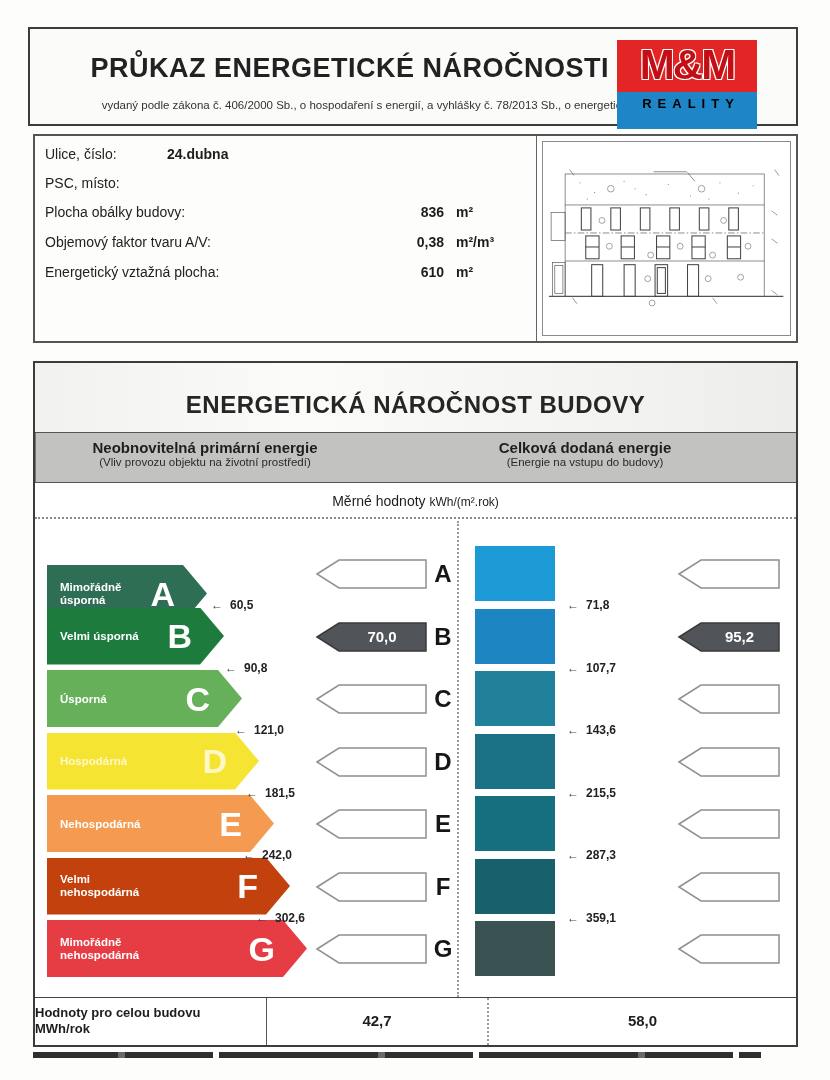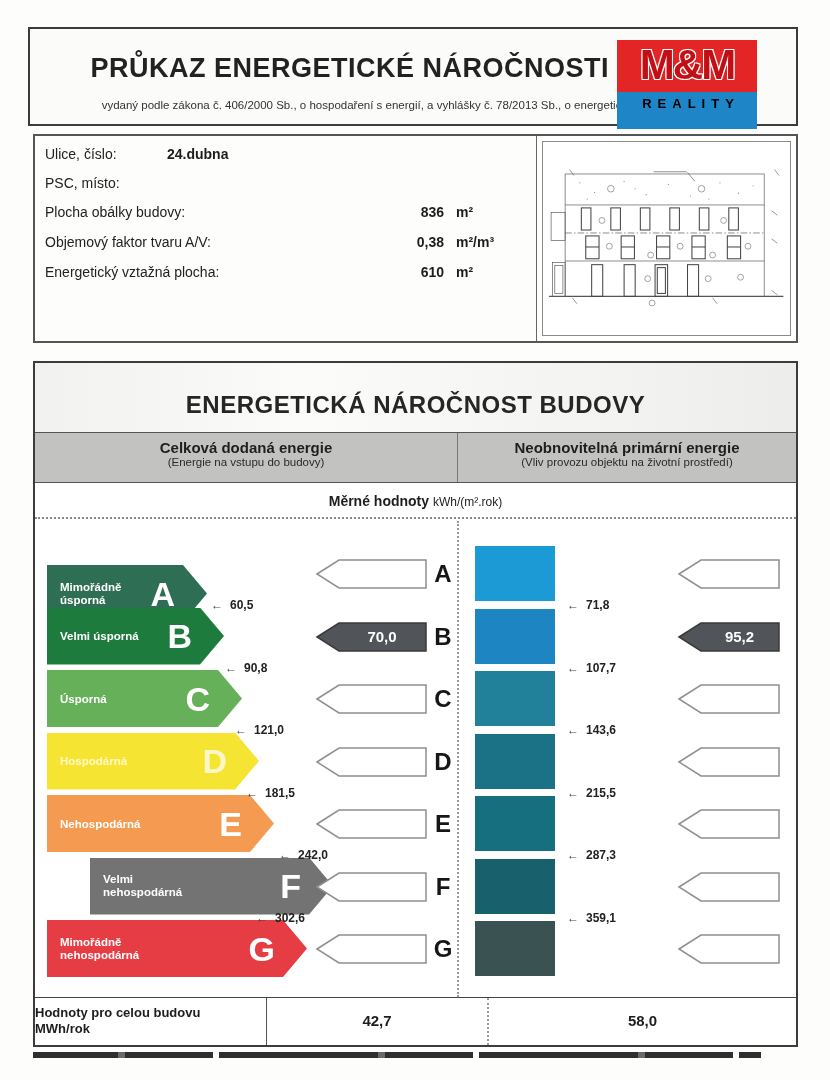--- a/index.html
+++ b/index.html
@@ -32,21 +32,21 @@
   
   .main-box { position:absolute; left:33px; top:361px; width:765px; height:686px; border:2px solid #3c3c3c; background:#fff; }
   .main-title-band { position:absolute; left:0; top:0; width:100%; height:69px; background:linear-gradient(90deg,#f1f1ef,#fbfbfa 35%,#f3f3f1 75%,#ededeb); }
   .main-title { position:absolute; left:0; right:0; top:28px; text-align:center; font-size:24px; font-weight:bold; letter-spacing:0.5px; color:#262626; }
   .col-head-band { position:absolute; left:0; top:69px; width:100%; height:51px; background:#c2c2c0; border-top:1.5px solid #555; border-bottom:1.5px solid #555; display:flex; }
   .col-head { width:422px; text-align:center; padding-top:6px; }
   .col-head.right { width:339px; border-left:1.5px solid #777; }
   .col-head-title { font-size:15px; font-weight:bold; color:#1e1e1e; }
   .col-head-sub { font-size:11.5px; color:#2a2a2a; }
   .scale-band { position:absolute; left:0; top:121px; width:100%; height:35px; text-align:center; padding-top:9px; font-size:14px; border-bottom:2px dotted #888; }
-  .scale-band b { font-weight:bold; } .scale-unit { font-size:12px; font-weight:normal; }
+  .scale-band b { font-weight:normal; } .scale-unit { font-size:12px; font-weight:normal; }
 
   .chart-area { position:absolute; left:0; top:158px; width:100%; height:476px; }
   .chart-divider { position:absolute; left:422px; top:0; height:100%; border-left:2px dotted #999; }
 
   .class-arrow { position:absolute; left:12px; height:57px; clip-path:polygon(0 0, calc(100% - 24px) 0, 100% 50%, calc(100% - 24px) 100%, 0 100%); }
   .class-arrow-label { position:absolute; left:13px; top:50%; transform:translateY(-50%); width:105px; font-size:11.5px; font-weight:bold; line-height:13px; color:#fff; }
   .class-arrow-letter { position:absolute; right:32px; top:50%; transform:translateY(-50%); font-size:34px; font-weight:bold; color:#fff; }
 
   .mid-letter { position:absolute; width:28px; text-align:center; font-size:24px; font-weight:bold; color:#161616; }
   .blue-block { position:absolute; width:80px; height:55px; }
@@ -180,27 +180,27 @@
         </svg>
       </div>
     </div>
   </div>
 
   <div class="main-box">
     <div class="main-title-band">
       <div class="main-title">ENERGETICKÁ NÁROČNOST BUDOVY</div>
     </div>
     <div class="col-head-band">
+      <div class="col-head right">
+        <div class="col-head-title">Neobnovitelná primární energie</div>
+        <div class="col-head-sub">(Vliv provozu objektu na životní prostředí)</div>
+      </div>
       <div class="col-head">
         <div class="col-head-title">Celková dodaná energie</div>
         <div class="col-head-sub">(Energie na vstupu do budovy)</div>
-      </div>
-      <div class="col-head right">
-        <div class="col-head-title">Neobnovitelná primární energie</div>
-        <div class="col-head-sub">(Vliv provozu objektu na životní prostředí)</div>
       </div>
     </div>
     <div class="scale-band">
       <b>Měrné hodnoty</b>&nbsp;<span class="scale-unit">kWh/(m².rok)</span>
     </div>
 
     <div class="chart-area">
       <div class="chart-divider"></div>
 
     <div class="class-arrow" style="top: 24px; width: 160px; height: 57px; background: rgb(46, 110, 85); margin-top: 20px;">
@@ -258,21 +258,21 @@
           <div class="class-arrow-letter">E</div>
         </div>
         <svg width="110" height="30" style="position:absolute;left:282px;top:288px;overflow:visible;">
           <polygon points="0,15 22,1 109,1 109,29 22,29" fill="#ffffff" stroke="#8f8f8f" stroke-width="1.5"></polygon>
         </svg>
         <div class="mid-letter" style="left: 394px; top: 289px;">E</div>
         <div class="blue-block" style="left: 440px; top: 275px; background: rgb(21, 111, 126);"></div>
         <svg width="101" height="30" style="position:absolute;left:644px;top:288px;overflow:visible;">
           <polygon points="0,15 22,1 100,1 100,29 22,29" fill="#ffffff" stroke="#8f8f8f" stroke-width="1.5"></polygon>
         </svg>
-        <div class="class-arrow" style="top: 336.5px; width: 243px; height: 57px; background: #737373; margin-left: 43px;">
+        <div class="class-arrow" style="top: 336.5px; width: 243px; height: 57px; background: #c2410c;">
           <div class="class-arrow-label">Velmi nehospodárná</div>
           <div class="class-arrow-letter">F</div>
         </div>
         <svg width="110" height="30" style="position:absolute;left:282px;top:350.5px;overflow:visible;">
           <polygon points="0,15 22,1 109,1 109,29 22,29" fill="#ffffff" stroke="#8f8f8f" stroke-width="1.5"></polygon>
         </svg>
         <div class="mid-letter" style="left: 394px; top: 351.5px;">F</div>
         <div class="blue-block" style="left: 440px; top: 337.5px; background: rgb(23, 96, 108);"></div>
         <svg width="101" height="30" style="position:absolute;left:644px;top:350.5px;overflow:visible;">
           <polygon points="0,15 22,1 100,1 100,29 22,29" fill="#ffffff" stroke="#8f8f8f" stroke-width="1.5"></polygon>
@@ -286,21 +286,21 @@
         </svg>
         <div class="mid-letter" style="left: 394px; top: 414px;">G</div>
         <div class="blue-block" style="left: 440px; top: 400px; background: rgb(58, 83, 82);"></div>
         <svg width="101" height="30" style="position:absolute;left:644px;top:413px;overflow:visible;">
           <polygon points="0,15 22,1 100,1 100,29 22,29" fill="#ffffff" stroke="#8f8f8f" stroke-width="1.5"></polygon>
         </svg>
         <div class="boundary" style="left: 176px; top: 77px;"><span class="g">←</span>60,5</div>
         <div class="boundary" style="left: 190px; top: 139.5px;"><span class="g">←</span>90,8</div>
         <div class="boundary" style="left: 200px; top: 202px;"><span class="g">←</span>121,0</div>
         <div class="boundary" style="left: 211px; top: 264.5px;"><span class="g">←</span>181,5</div>
-        <div class="boundary" style="left: 208px; top: 327px; margin-left: 36px;"><span class="g">←</span>242,0</div>
+        <div class="boundary" style="left: 208px; top: 327px;"><span class="g">←</span>242,0</div>
         <div class="boundary" style="left: 221px; top: 389.5px;"><span class="g">←</span>302,6</div>
         <div class="boundary" style="left: 532px; top: 77px;"><span class="g">←</span>71,8</div>
         <div class="boundary" style="left: 532px; top: 139.5px;"><span class="g">←</span>107,7</div>
         <div class="boundary" style="left: 532px; top: 202px;"><span class="g">←</span>143,6</div>
         <div class="boundary" style="left: 532px; top: 264.5px;"><span class="g">←</span>215,5</div>
         <div class="boundary" style="left: 532px; top: 327px;"><span class="g">←</span>287,3</div>
         <div class="boundary" style="left: 532px; top: 389.5px;"><span class="g">←</span>359,1</div>
       </div>
 
     <div class="totals-band">

